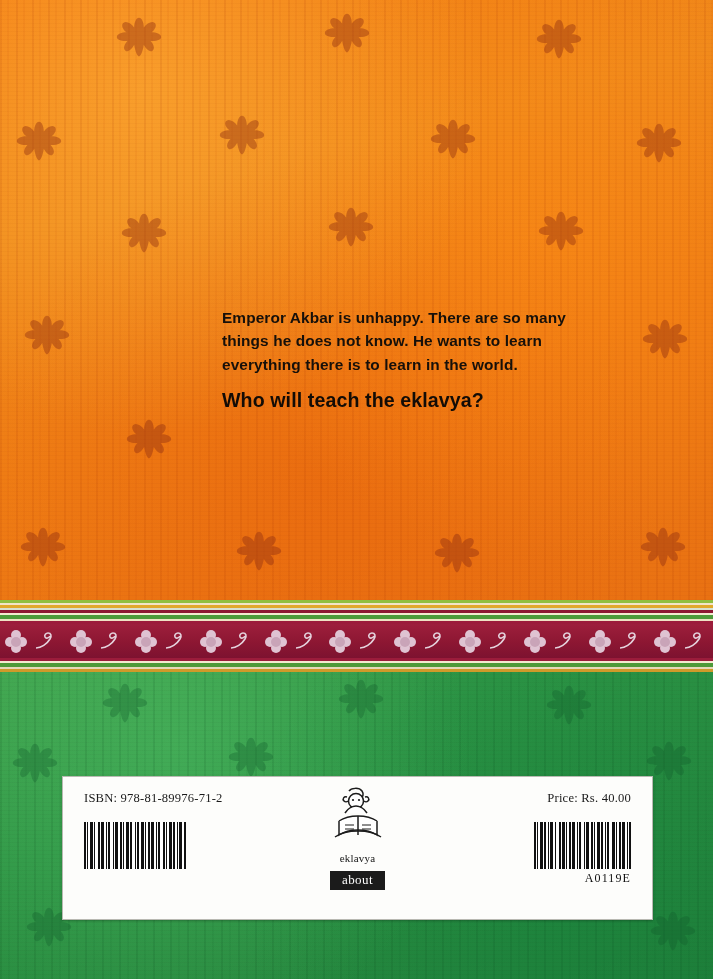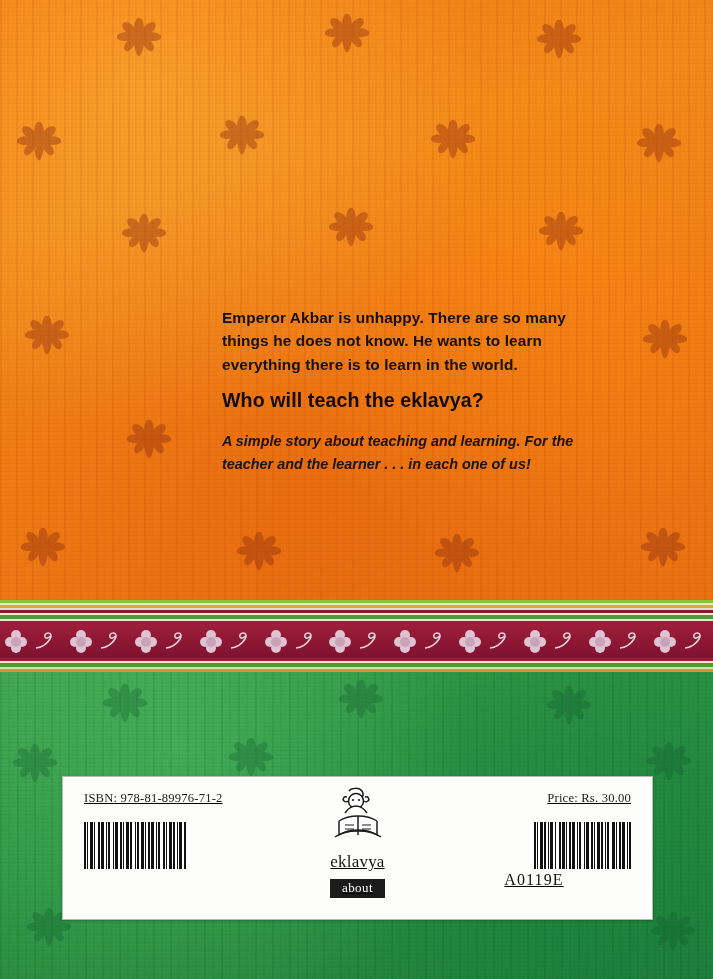--- a/index.html
+++ b/index.html
@@ -151,21 +151,21 @@
   .isbn-card {
     position: absolute;
     left: 62px; top: 776px;
     width: 589px; height: 142px;
     background: #fdfdfb;
     border: 1px solid #b9b9b2;
     box-shadow: 0 1px 2px rgba(0,0,0,.25);
     display: flex;
     align-items: stretch;
   }
-  .card-col { position: relative; text-decoration: underline; }
+  .card-col { position: relative; }
   .card-left {
     width: 215px;
     padding: 14px 0 0 21px;
     box-sizing: border-box;
   }
   .card-mid {
     flex: 1;
     display: flex;
     flex-direction: column;
     align-items: center;
@@ -201,33 +201,32 @@
   }
   .barcode-digits {
     font-family: "Liberation Serif", serif;
     font-size: 12px;
     letter-spacing: 2.6px;
     color: #111;
     margin-top: 2px;
   }
   .barcode-digits.right {
     letter-spacing: 1.1px;
-    font-size: 16px;
-    text-align: center;
+    font-size: 12px;
   }
 
   
   .logo-mark {
     width: 66px; height: 66px;
     position: relative;
   }
   .logo-mark svg { width: 100%; height: 100%; }
   .logo-name {
     font-family: "Liberation Serif", serif;
-    font-size: 17px;
+    font-size: 11px;
     color: #141414;
     margin-top: 1px;
     letter-spacing: .2px;
   }
   .logo-sub {
     margin-top: 7px;
     background: #1b1b1b;
     color: #ffffff;
     font-family: "Liberation Serif", serif;
     font-size: 13px;
@@ -329,21 +328,20 @@
     </div>
     <div class="motif" style="left:634px; top:524px;">
       <svg viewBox="0 0 60 56">
           <path d="M30 4c3 0 5 5 5 10 3-4 8-7 11-5 3 2 1 7-3 10 5 0 10 2 10 5s-6 4-11 4c3 3 5 8 2 10-3 2-7-2-9-6-1 6-3 12-5 12s-4-6-5-12c-2 4-6 8-9 6-3-2-1-7 2-10-5 0-11-1-11-4s5-5 10-5c-4-3-6-8-3-10 3-2 8 1 11 5 0-5 2-10 5-10z" fill="#8c2a10"></path>
         </svg>
     </div>
 
     <div class="copy">
       <p class="blurb">Emperor Akbar is unhappy. There are so many things he does not know. He wants to learn everything there is to learn in the world.</p>
       <p class="headline">Who will teach the eklavya?</p>
-      <p class="tagline">A simple story about teaching and learning. For the teacher and the learner . . . in each one of us!</p>
     </div>
   </div>
 
   <div class="band">
     <div class="band-row" style="height:3px;background:#8fbf3f"></div>
     <div class="band-row" style="height:2px;background:#f2e5c6"></div>
     <div class="band-row" style="height:3px;background:#e0a92b"></div>
     <div class="band-row" style="height:2px;background:#d8e0cf"></div>
     <div class="band-row" style="height:3px;background:#8e1733"></div>
     <div class="band-row" style="height:2px;background:#f4ead0"></div>
@@ -627,21 +625,21 @@
           <g stroke="#1c1c1c" stroke-width="1" fill="none">
             <path d="M20 40h9M20 44h9M37 40h9M37 44h9"></path>
           </g>
         </svg>
       </div>
       <div class="logo-name">eklavya</div>
       <div class="logo-sub">about</div>
     </div>
 
     <div class="card-col card-right">
-      <div class="price-text">Price: Rs. 30.00</div>
+      <div class="price-text">Price: Rs. 40.00</div>
       <div class="barcode right">
         <span style="width:2px"></span>
           <span style="width:1px;background:#fff"></span>
         <span style="width:1px"></span>
           <span style="width:2px;background:#fff"></span>
         <span style="width:3px"></span>
           <span style="width:1px;background:#fff"></span>
         <span style="width:2px"></span>
           <span style="width:2px;background:#fff"></span>
         <span style="width:1px"></span>

